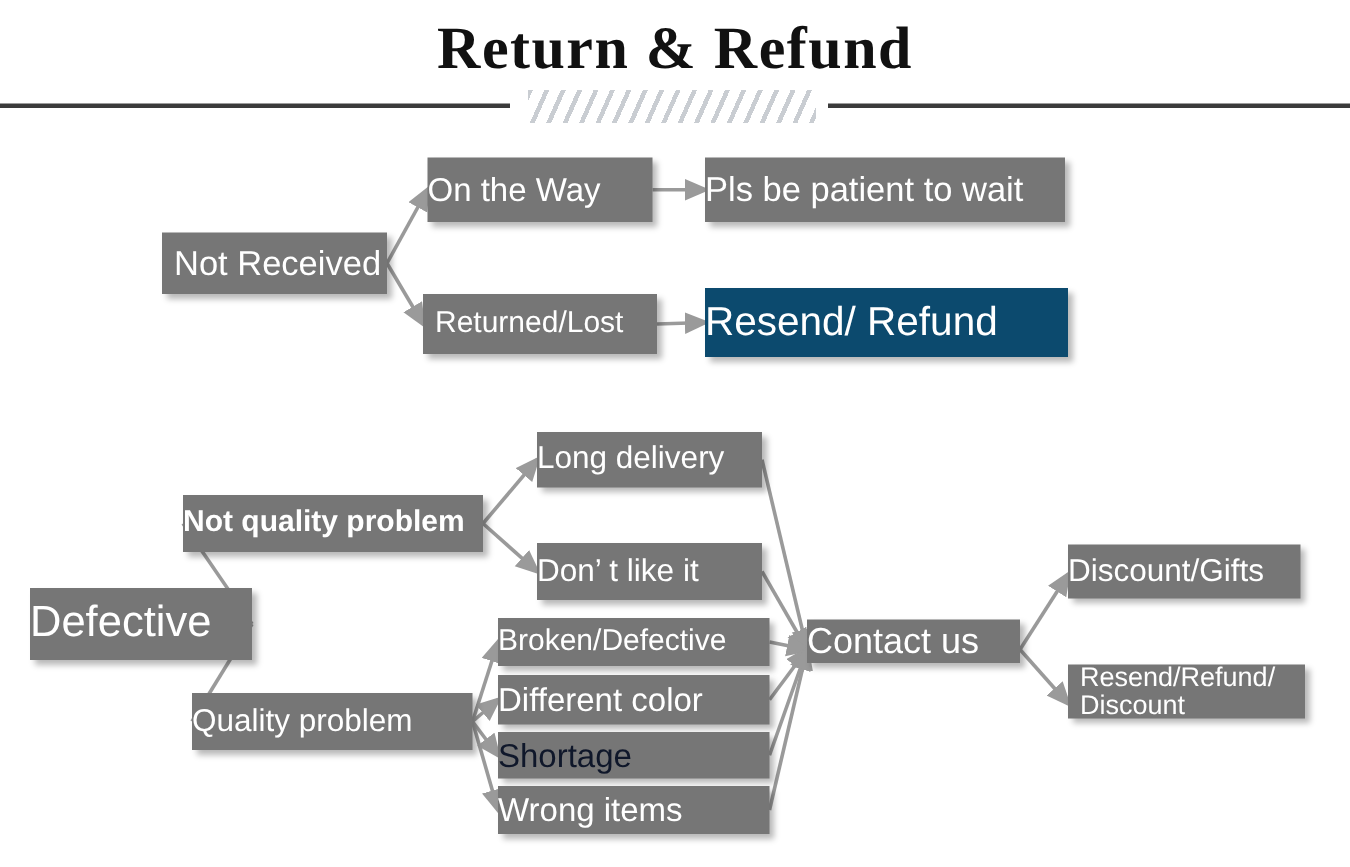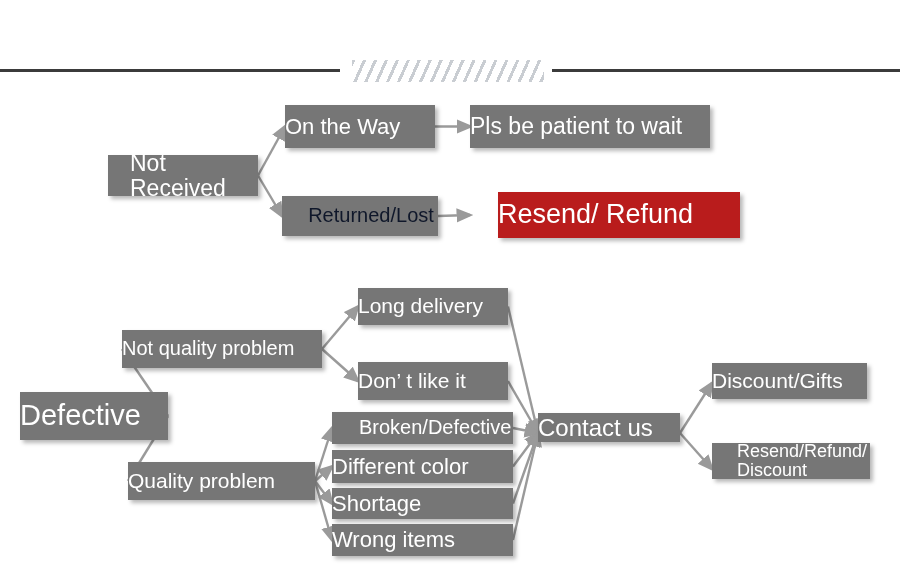--- a/index.html
+++ b/index.html
@@ -54,37 +54,38 @@
     background: #767676;
     color: #ffffff;
     box-shadow: 3px 3px 4px rgba(0,0,0,0.28);
     display: flex;
     align-items: center;
     box-sizing: border-box;
     line-height: 1.08;
     white-space: pre-line;
   }
   .box.center { justify-content: flex-start; }
-  .box.left   { justify-content: center; padding-left: 22px; }
+  .box.left   { justify-content: flex-start; padding-left: 8px; }
 
   
   #links {
     position: absolute;
     left: 0;
     top: 0;
     width: 900px;
     height: 578px;
     pointer-events: none;
   }
 </style>
 </head>
 <body>
 
 <div id="page">
 
+  <div id="title">Return &amp; Refund</div>
   <div class="rule" id="rule-left"></div>
   <div id="hatch"></div>
   <div class="rule" id="rule-right"></div>
 
   <svg id="links" viewBox="0 0 900 578">
     <defs>
       <marker id="ah" markerWidth="7" markerHeight="7" refX="5.6" refY="3" orient="auto">
         <path d="M0,0 L7,3 L0,6 z" fill="#9a9a9a"></path>
       </marker>
     </defs>
@@ -108,31 +109,31 @@
         <line x1="513" y1="503.5" x2="538" y2="433" marker-end="url(#ah)"></line>
         <line x1="513" y1="540" x2="538" y2="433" marker-end="url(#ah)"></line>
         <line x1="680" y1="433" x2="712" y2="383" marker-end="url(#ah)"></line>
         <line x1="680" y1="433" x2="712" y2="469" marker-end="url(#ah)"></line>
       </g>
   </svg>
 
   <div id="node-layer">
       <div class="box left" style="left: 108px; top: 155px; width: 150px; height: 41px; font-size: 23px; background: rgb(118, 118, 118); color: rgb(255, 255, 255);"><span>Not Received</span></div>
       <div class="box center" style="left: 285px; top: 105px; width: 150px; height: 43px; font-size: 22px; background: rgb(118, 118, 118); color: rgb(255, 255, 255);"><span>On the Way</span></div>
-      <div class="box left" style="left: 282px; top: 196px; width: 156px; height: 40px; font-size: 20px; background: rgb(118, 118, 118); color: #0f172a;"><span>Returned/Lost</span></div>
+      <div class="box left" style="left: 282px; top: 196px; width: 156px; height: 40px; font-size: 20px; background: rgb(118, 118, 118); color: #ffffff;"><span>Returned/Lost</span></div>
       <div class="box center" style="left: 470px; top: 105px; width: 240px; height: 43px; font-size: 23px; background: rgb(118, 118, 118); color: rgb(255, 255, 255);"><span>Pls be patient to wait</span></div>
-      <div class="box center" style="left: 470px; top: 192px; width: 242px; height: 46px; font-size: 27px; background: #b91c1c; color: rgb(255, 255, 255); margin-left: 28px;"><span>Resend/ Refund</span></div>
+      <div class="box center" style="left: 470px; top: 192px; width: 242px; height: 46px; font-size: 27px; background: #0c4a6e; color: rgb(255, 255, 255);"><span>Resend/ Refund</span></div>
       <div class="box center" style="left: 20px; top: 392px; width: 148px; height: 48px; font-size: 29px; background: rgb(118, 118, 118); color: rgb(255, 255, 255);"><span>Defective</span></div>
-      <div class="box center" style="left: 122px; top: 330px; width: 200px; height: 38px; font-size: 20px; background: rgb(118, 118, 118); color: rgb(255, 255, 255);"><span>Not quality problem</span></div>
+      <div class="box center" style="left: 122px; top: 330px; width: 200px; height: 38px; font-size: 20px; background: rgb(118, 118, 118); color: rgb(255, 255, 255); font-weight: bold;"><span>Not quality problem</span></div>
       <div class="box center" style="left: 128px; top: 462px; width: 187px; height: 38px; font-size: 21px; background: rgb(118, 118, 118); color: rgb(255, 255, 255);"><span>Quality problem</span></div>
       <div class="box center" style="left: 358px; top: 288px; width: 150px; height: 37px; font-size: 21px; background: rgb(118, 118, 118); color: rgb(255, 255, 255);"><span>Long delivery</span></div>
       <div class="box center" style="left: 358px; top: 362px; width: 150px; height: 38px; font-size: 21px; background: rgb(118, 118, 118); color: rgb(255, 255, 255);"><span>Don’  t like it</span></div>
-      <div class="box center" style="left: 332px; top: 412px; width: 181px; height: 32px; font-size: 20px; background: rgb(118, 118, 118); color: rgb(255, 255, 255); padding-left: 27px;"><span>Broken/Defective</span></div>
+      <div class="box center" style="left: 332px; top: 412px; width: 181px; height: 32px; font-size: 20px; background: rgb(118, 118, 118); color: rgb(255, 255, 255);"><span>Broken/Defective</span></div>
       <div class="box center" style="left: 332px; top: 450px; width: 181px; height: 33px; font-size: 22px; background: rgb(118, 118, 118); color: rgb(255, 255, 255);"><span>Different color</span></div>
-      <div class="box center" style="left: 332px; top: 488px; width: 181px; height: 31px; font-size: 22px; background: rgb(118, 118, 118); color: #ffffff;"><span>Shortage</span></div>
+      <div class="box center" style="left: 332px; top: 488px; width: 181px; height: 31px; font-size: 22px; background: rgb(118, 118, 118); color: #0f172a;"><span>Shortage</span></div>
       <div class="box center" style="left: 332px; top: 524px; width: 181px; height: 32px; font-size: 22px; background: rgb(118, 118, 118); color: rgb(255, 255, 255);"><span>Wrong items</span></div>
       <div class="box center" style="left: 538px; top: 413px; width: 142px; height: 29px; font-size: 24px; background: rgb(118, 118, 118); color: rgb(255, 255, 255);"><span>Contact us</span></div>
       <div class="box center" style="left: 712px; top: 363px; width: 155px; height: 36px; font-size: 21px; background: rgb(118, 118, 118); color: rgb(255, 255, 255);"><span>Discount/Gifts</span></div>
       <div class="box left" style="left: 712px; top: 443px; width: 158px; height: 36px; font-size: 18px; background: rgb(118, 118, 118); color: rgb(255, 255, 255);"><span>Resend/Refund/
 Discount</span></div>
     </div>
 
 </div>
 
 </body></html>

